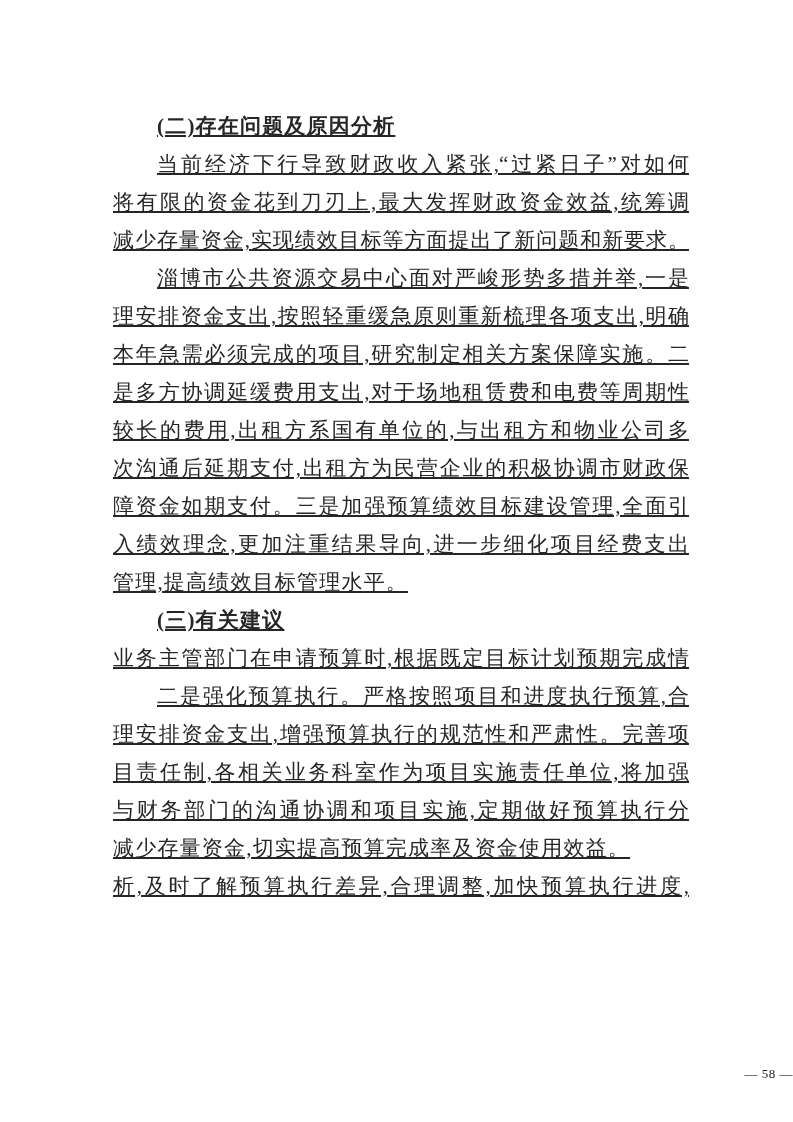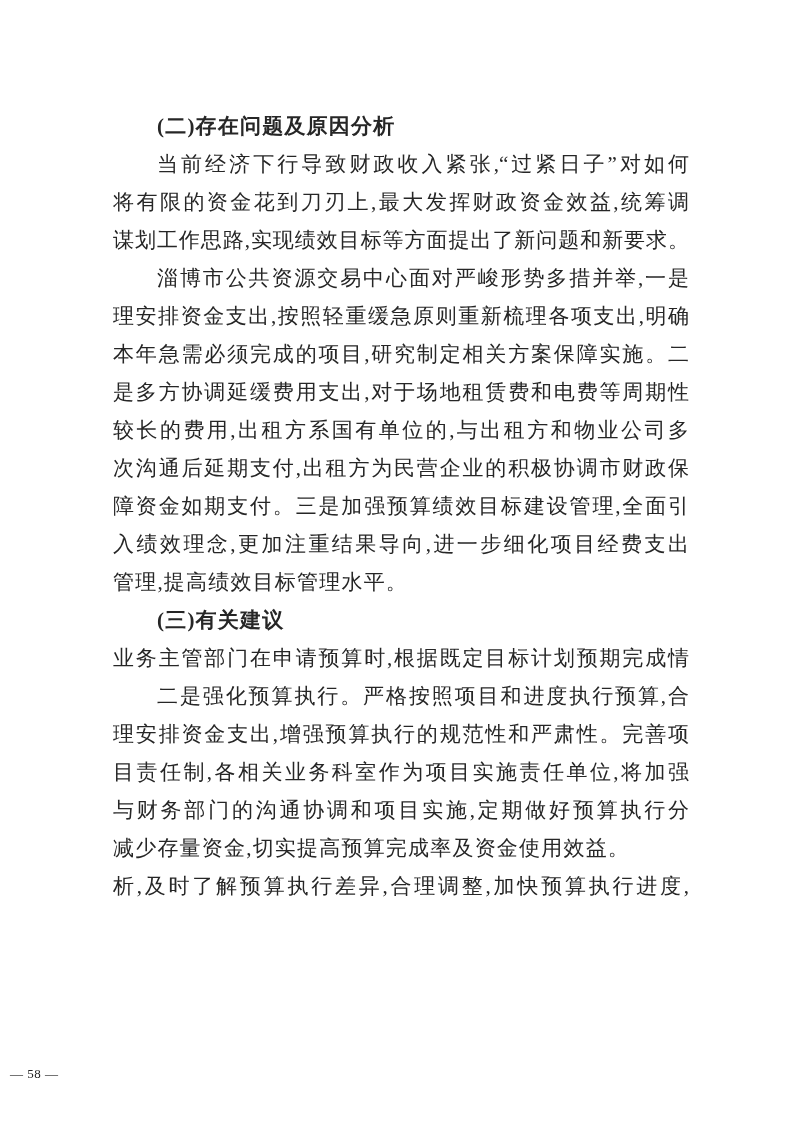--- a/index.html
+++ b/index.html
@@ -14,20 +14,21 @@
     background: #ffffff;
     overflow: hidden;
     font-family: "Liberation Serif", "DejaVu Serif", serif;
     color: #262626;
   }
   .textblock {
     position: absolute;
     left: 113px;
     top: 107px;
     width: 576px;
+    text-decoration: underline;
   }
   .line {
     font-size: 21px;
     line-height: 38px;
     height: 38px;
     text-align: justify;
     text-align-last: justify;
     text-justify: inter-character;
     overflow: hidden;
   }
@@ -40,39 +41,39 @@
     padding-left: 44px;
   }
   .line.head {
     font-weight: bold;
   }
   .footer {
     position: absolute;
     top: 1064px;
     left: 0;
     width: 100%;
-    text-align: left;
+    text-align: right;
     font-size: 13px;
     line-height: 20px;
     letter-spacing: 0.5px;
     color: #222222;
   }
   .footer span { margin-left: 10px; }
 </style>
 </head>
 <body>
 
 <div class="page">
   <div class="textblock">
 
     <div class="line head indent end">(二)存在问题及原因分析</div>
 
     <div class="line indent">当前经济下行导致财政收入紧张,“过紧日子”对如何</div>
     <div class="line">将有限的资金花到刀刃上,最大发挥财政资金效益,统筹调</div>
-    <div class="line">谋划工作思路,实现绩效目标等方面提出了新问题和新要求。</div>
+    <div class="line">减少存量资金,实现绩效目标等方面提出了新问题和新要求。</div>
 
     <div class="line indent">淄博市公共资源交易中心面对严峻形势多措并举,一是</div>
     <div class="line">理安排资金支出,按照轻重缓急原则重新梳理各项支出,明确</div>
     <div class="line">本年急需必须完成的项目,研究制定相关方案保障实施。二</div>
     <div class="line">是多方协调延缓费用支出,对于场地租赁费和电费等周期性</div>
     <div class="line">较长的费用,出租方系国有单位的,与出租方和物业公司多</div>
     <div class="line">次沟通后延期支付,出租方为民营企业的积极协调市财政保</div>
     <div class="line">障资金如期支付。三是加强预算绩效目标建设管理,全面引</div>
     <div class="line">入绩效理念,更加注重结果导向,进一步细化项目经费支出</div>
     <div class="line end">管理,提高绩效目标管理水平。</div>

